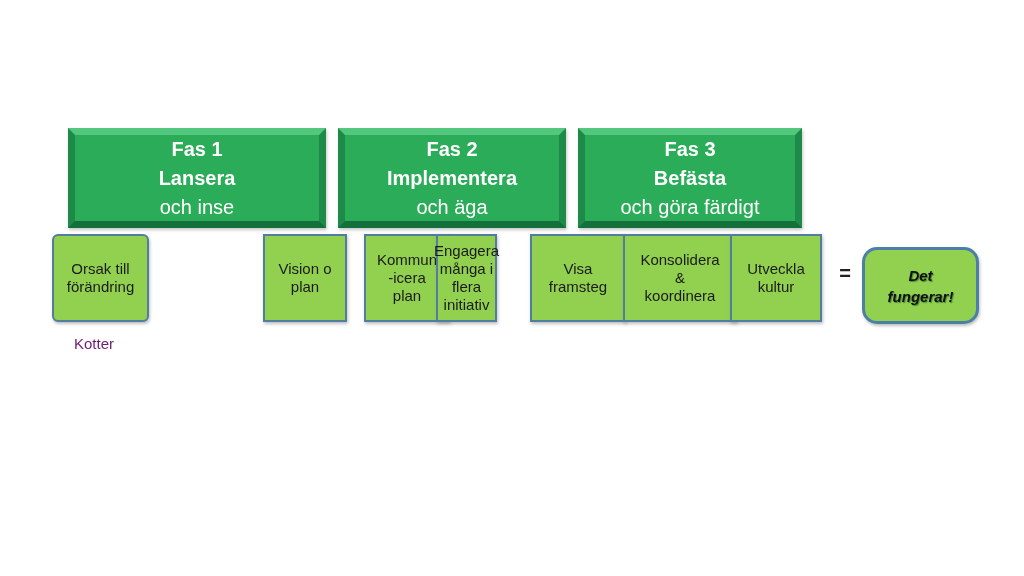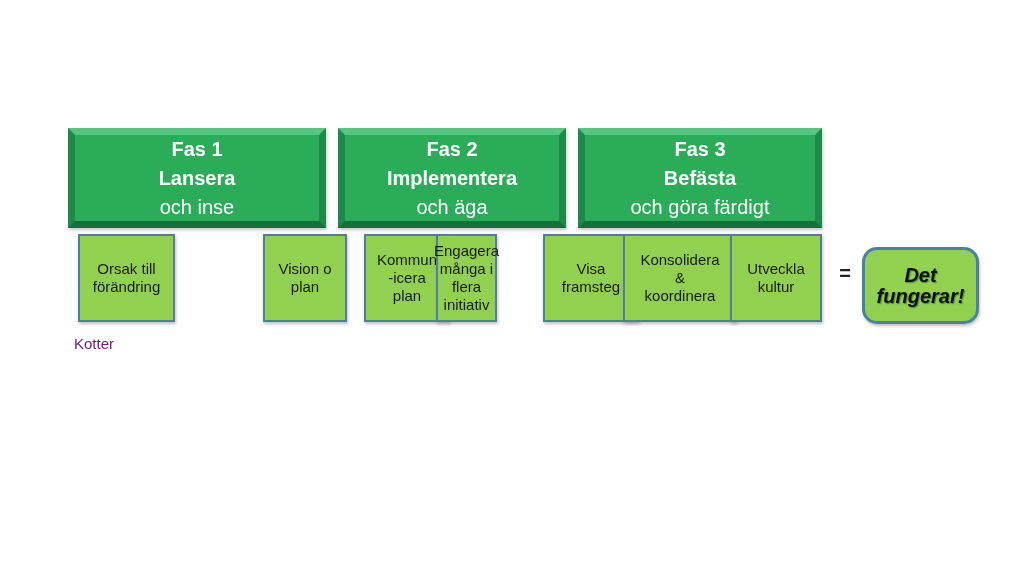--- a/index.html
+++ b/index.html
@@ -88,21 +88,21 @@
     background: var(--step-fill, #92D050);
     border: 3px solid var(--result-border, #4C7FA8);
     border-radius: 15px;
     box-shadow: 1px 2px 3px rgba(130,130,130,0.5);
     display: flex;
     justify-content: center;
     align-items: center;
     text-align: center;
   }
   .result-label {
-    font-size: 20px;
+    font-size: 15px;
     line-height: 21px;
     font-weight: 700;
     font-style: italic;
     color: #101010;
     text-shadow: 1px 1px 1px rgba(20,80,30,0.55);
     white-space: pre-line;
   }
 
   .attribution {
     position: absolute;
@@ -122,46 +122,46 @@
     <div class="p-line bold">Lansera</div>
     <div class="p-line">och inse</div>
   </div>
 
   <div class="phase" style="left:338px; width:228px;">
     <div class="p-line bold">Fas 2</div>
     <div class="p-line bold">Implementera</div>
     <div class="p-line">och äga</div>
   </div>
 
-  <div class="phase" style="left:578px; width:244px;">
+  <div class="phase" style="left:578px; width:224px;">
     <div class="p-line bold">Fas 3</div>
     <div class="p-line bold">Befästa</div>
     <div class="p-line">och göra färdigt</div>
   </div>
 
-  <div class="step" style="left:78px; width:97px;">
+  <div class="step" style="left:52px; width:97px;border-radius:6px;">
     <span class="step-label">Orsak till
 förändring</span>
   </div>
   <div class="step" style="left:263px; width:84px;">
     <span class="step-label">Vision o
 plan</span>
   </div>
   <div class="step" style="left:364px; width:86px;">
     <span class="step-label">Kommun
 -icera
 plan</span>
   </div>
   <div class="step" style="left:436px; width:61px;">
     <span class="step-label">Engagera
 många i
 flera
 initiativ</span>
   </div>
-  <div class="step" style="left:530px; width:96px;margin-left:13px;">
+  <div class="step" style="left:530px; width:96px;">
     <span class="step-label">Visa
 framsteg</span>
   </div>
   <div class="step" style="left:623px; width:114px;">
     <span class="step-label">Konsolidera
 &amp;
 koordinera</span>
   </div>
   <div class="step" style="left:730px; width:92px;">
     <span class="step-label">Utveckla

